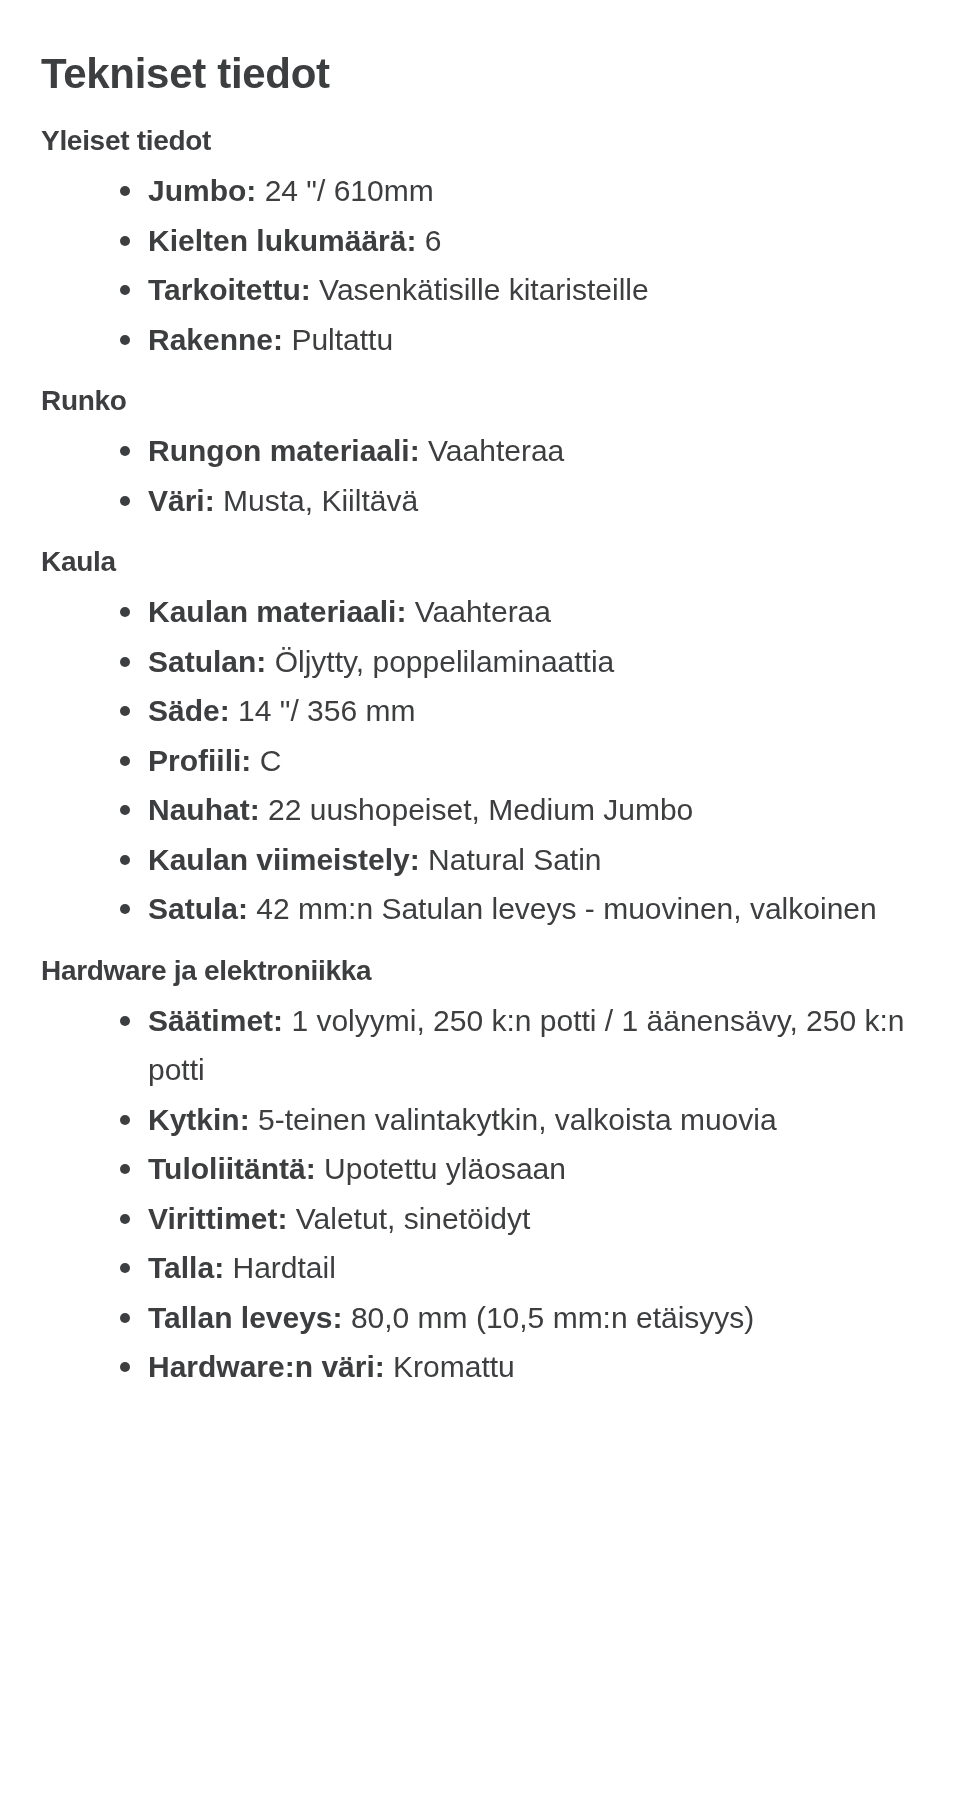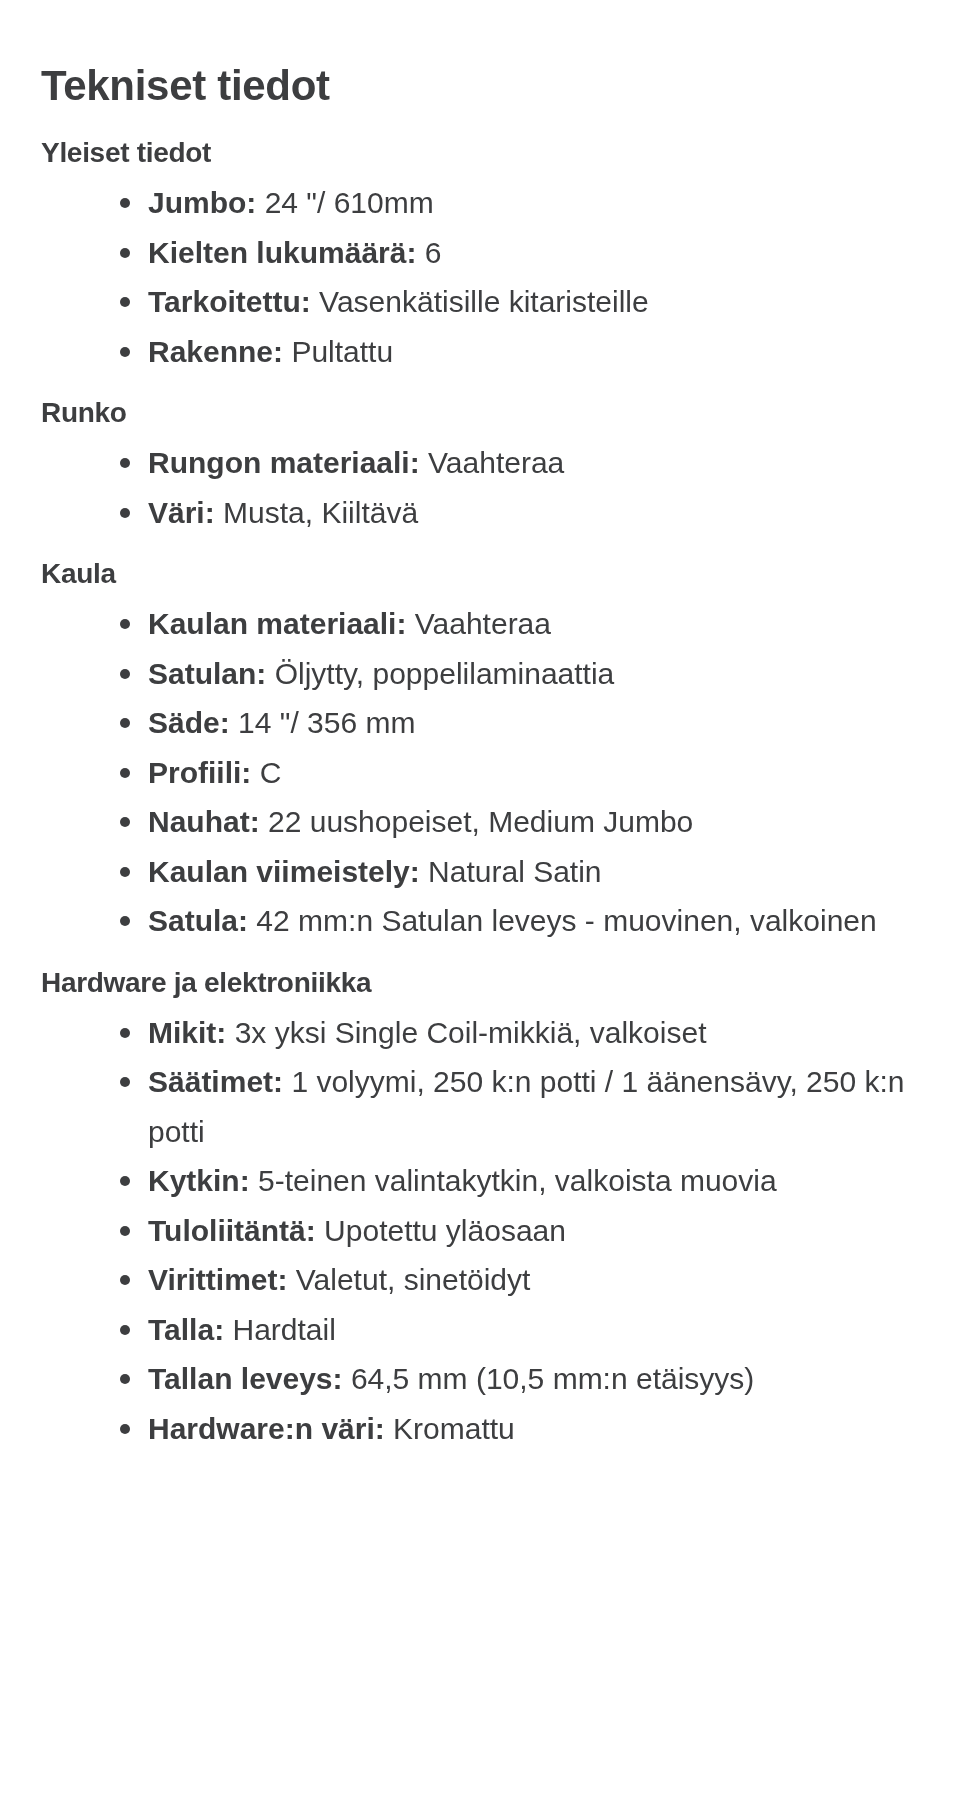--- a/index.html
+++ b/index.html
@@ -8,23 +8,22 @@
       background: #ffffff;
     }
     body {
       width: 960px;
       height: 1799px;
       overflow: hidden;
       font-family: "Liberation Sans", "DejaVu Sans", sans-serif;
       color: #3d3e40;
     }
     .page {
-      padding: 30px 0 0 41px;
+      padding: 44px 0 0 41px;
       box-sizing: border-box;
-      margin-top: 26px;
     }
     h1 {
       font-size: 42px;
       font-weight: bold;
       margin: 0;
       line-height: 60px;
       letter-spacing: -0.3px;
     }
     h2 {
       font-size: 28px;
@@ -92,23 +91,22 @@
       <li><span class="k">Profiili:</span><span> C</span></li>
       <li><span class="k">Nauhat:</span><span> 22 uushopeiset, Medium Jumbo</span></li>
       <li><span class="k">Kaulan viimeistely:</span><span> Natural Satin</span></li>
       <li><span class="k">Satula:</span><span> 42 mm:n Satulan leveys - muovinen, valkoinen</span></li>
     </ul>
   </div>
 
   <div class="section">
     <h2>Hardware ja elektroniikka</h2>
     <ul>
-      <li><span class="k">Mikit:</span><span> 3x yksi Single Coil-mikkiä, valkoiset</span></li>
       <li><span class="k">Säätimet:</span><span> 1 volyymi, 250 k:n potti / 1 äänensävy, 250 k:n potti</span></li>
       <li><span class="k">Kytkin:</span><span> 5-teinen valintakytkin, valkoista muovia</span></li>
       <li><span class="k">Tuloliitäntä:</span><span> Upotettu yläosaan</span></li>
       <li><span class="k">Virittimet:</span><span> Valetut, sinetöidyt</span></li>
       <li><span class="k">Talla:</span><span> Hardtail</span></li>
-      <li><span class="k">Tallan leveys:</span><span> 64,5 mm (10,5 mm:n etäisyys)</span></li>
+      <li><span class="k">Tallan leveys:</span><span> 80,0 mm (10,5 mm:n etäisyys)</span></li>
       <li><span class="k">Hardware:n väri:</span><span> Kromattu</span></li>
     </ul>
   </div>
 </div>
 
 </body></html>

